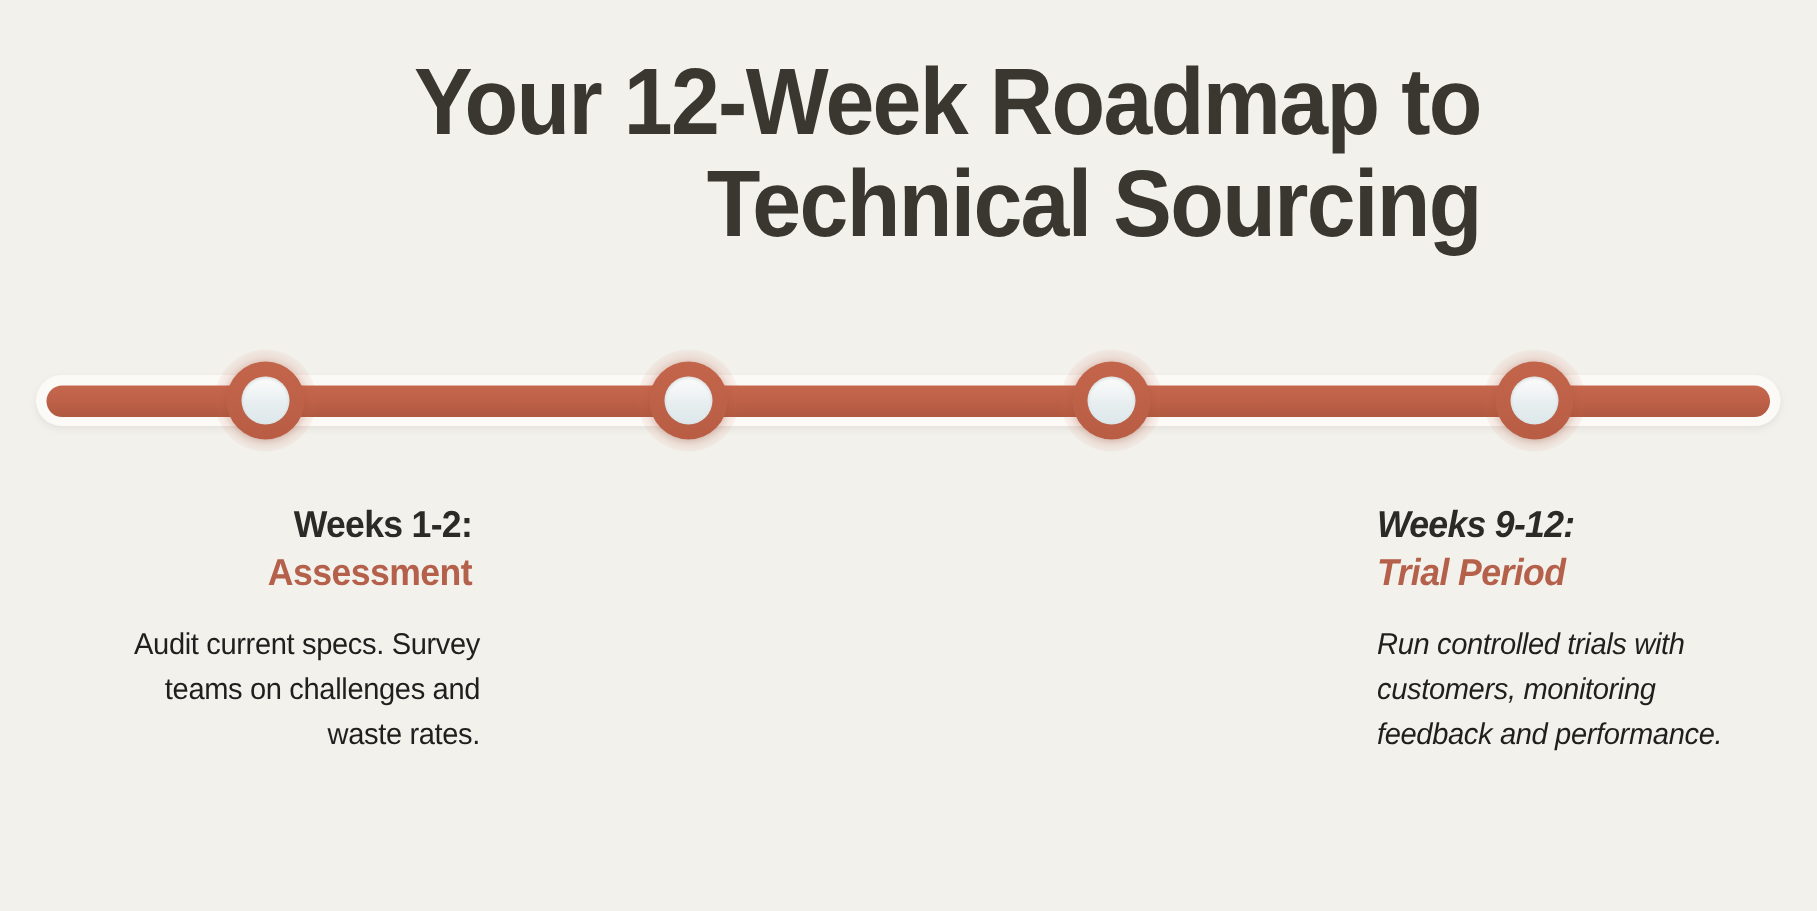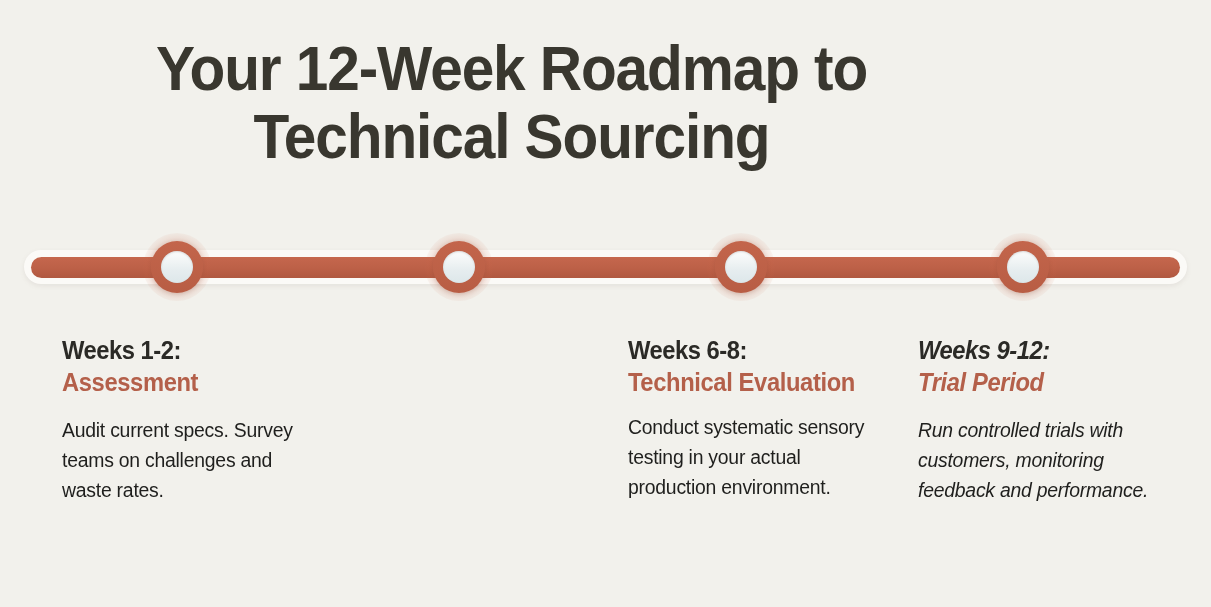--- a/index.html
+++ b/index.html
@@ -15,21 +15,21 @@
     position: relative;
     -webkit-font-smoothing: antialiased;
   }
 
   
   .title-wrap {
     position: absolute;
     left: 0;
     top: 34px;
     width: 1023px;
-    text-align: center;
+    text-align: right;
   }
   .title-line {
     display: block;
     font-family: "Liberation Sans", sans-serif;
     font-weight: 700;
     font-size: 63px;
     line-height: 68px;
     letter-spacing: -1.2px;
     color: #39372f;
     transform: scaleX(0.93);
@@ -110,21 +110,21 @@
     left: 0;
     top: 334px;
     width: 1211px;
     height: 270px;
   }
   .col {
     position: absolute;
     top: 0;
     width: 266px;
   }
-  .col-1 { left: 62px; }
+  .col-1 { left: 62px; text-align: right; }
   .col-2 { left: 345px; }
   .col-3 { left: 628px; width: 250px; }
   .col-4 { left: 918px; width: 250px; font-style: italic; }
 
   .head-weeks {
     font-size: 25px;
     font-weight: 700;
     line-height: 32px;
     letter-spacing: -0.5px;
     color: #2b2a26;
@@ -189,25 +189,20 @@
 
 <div class="columns">
 
   <div class="col col-1">
     <div class="head-weeks">Weeks 1-2:</div>
     <div class="head-phase">Assessment</div>
     <div class="body-text">Audit current specs. Survey teams on challenges and waste rates.</div>
   </div>
 
 
-  <div class="col col-3">
-    <div class="head-weeks">Weeks 6-8:</div>
-    <div class="head-phase">Technical Evaluation</div>
-    <div class="body-text">Conduct systematic sensory testing in your actual production environment.</div>
-  </div>
 
   <div class="col col-4">
     <div class="head-weeks">Weeks 9-12:</div>
     <div class="head-phase">Trial Period</div>
     <div class="body-text">Run controlled trials with customers, monitoring feedback and performance.</div>
   </div>
 
 </div>
 
 </body></html>

